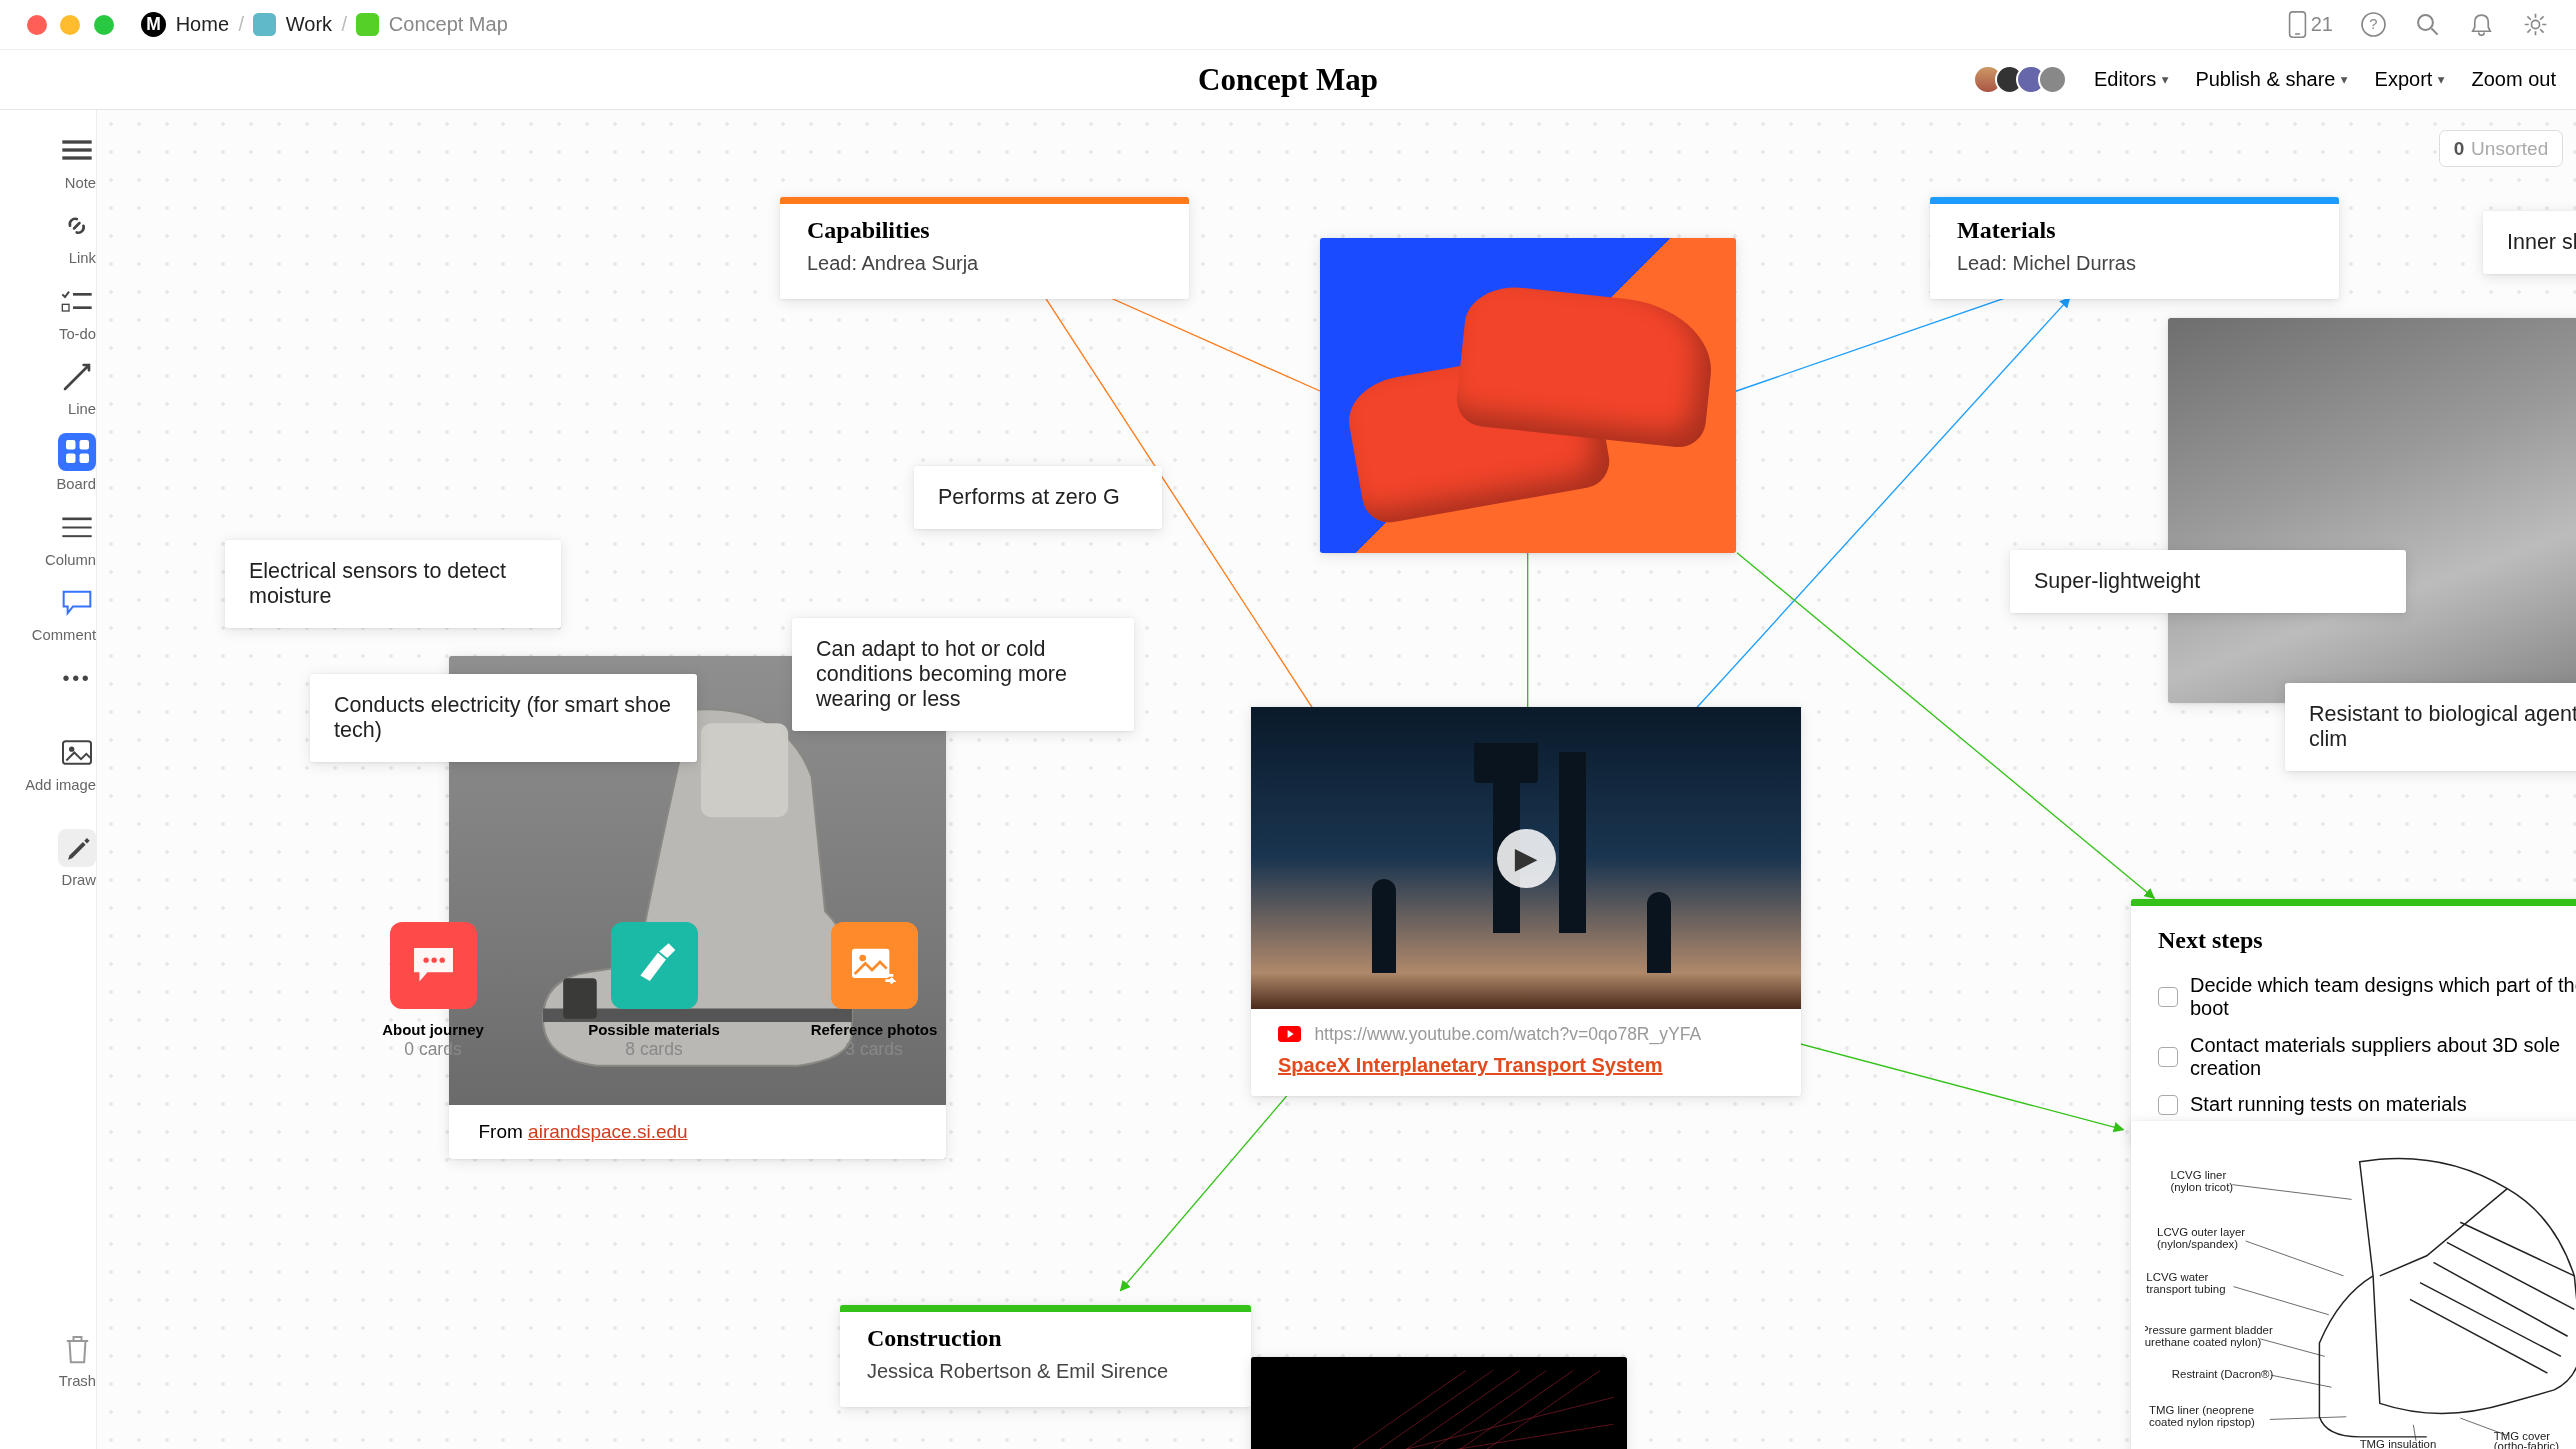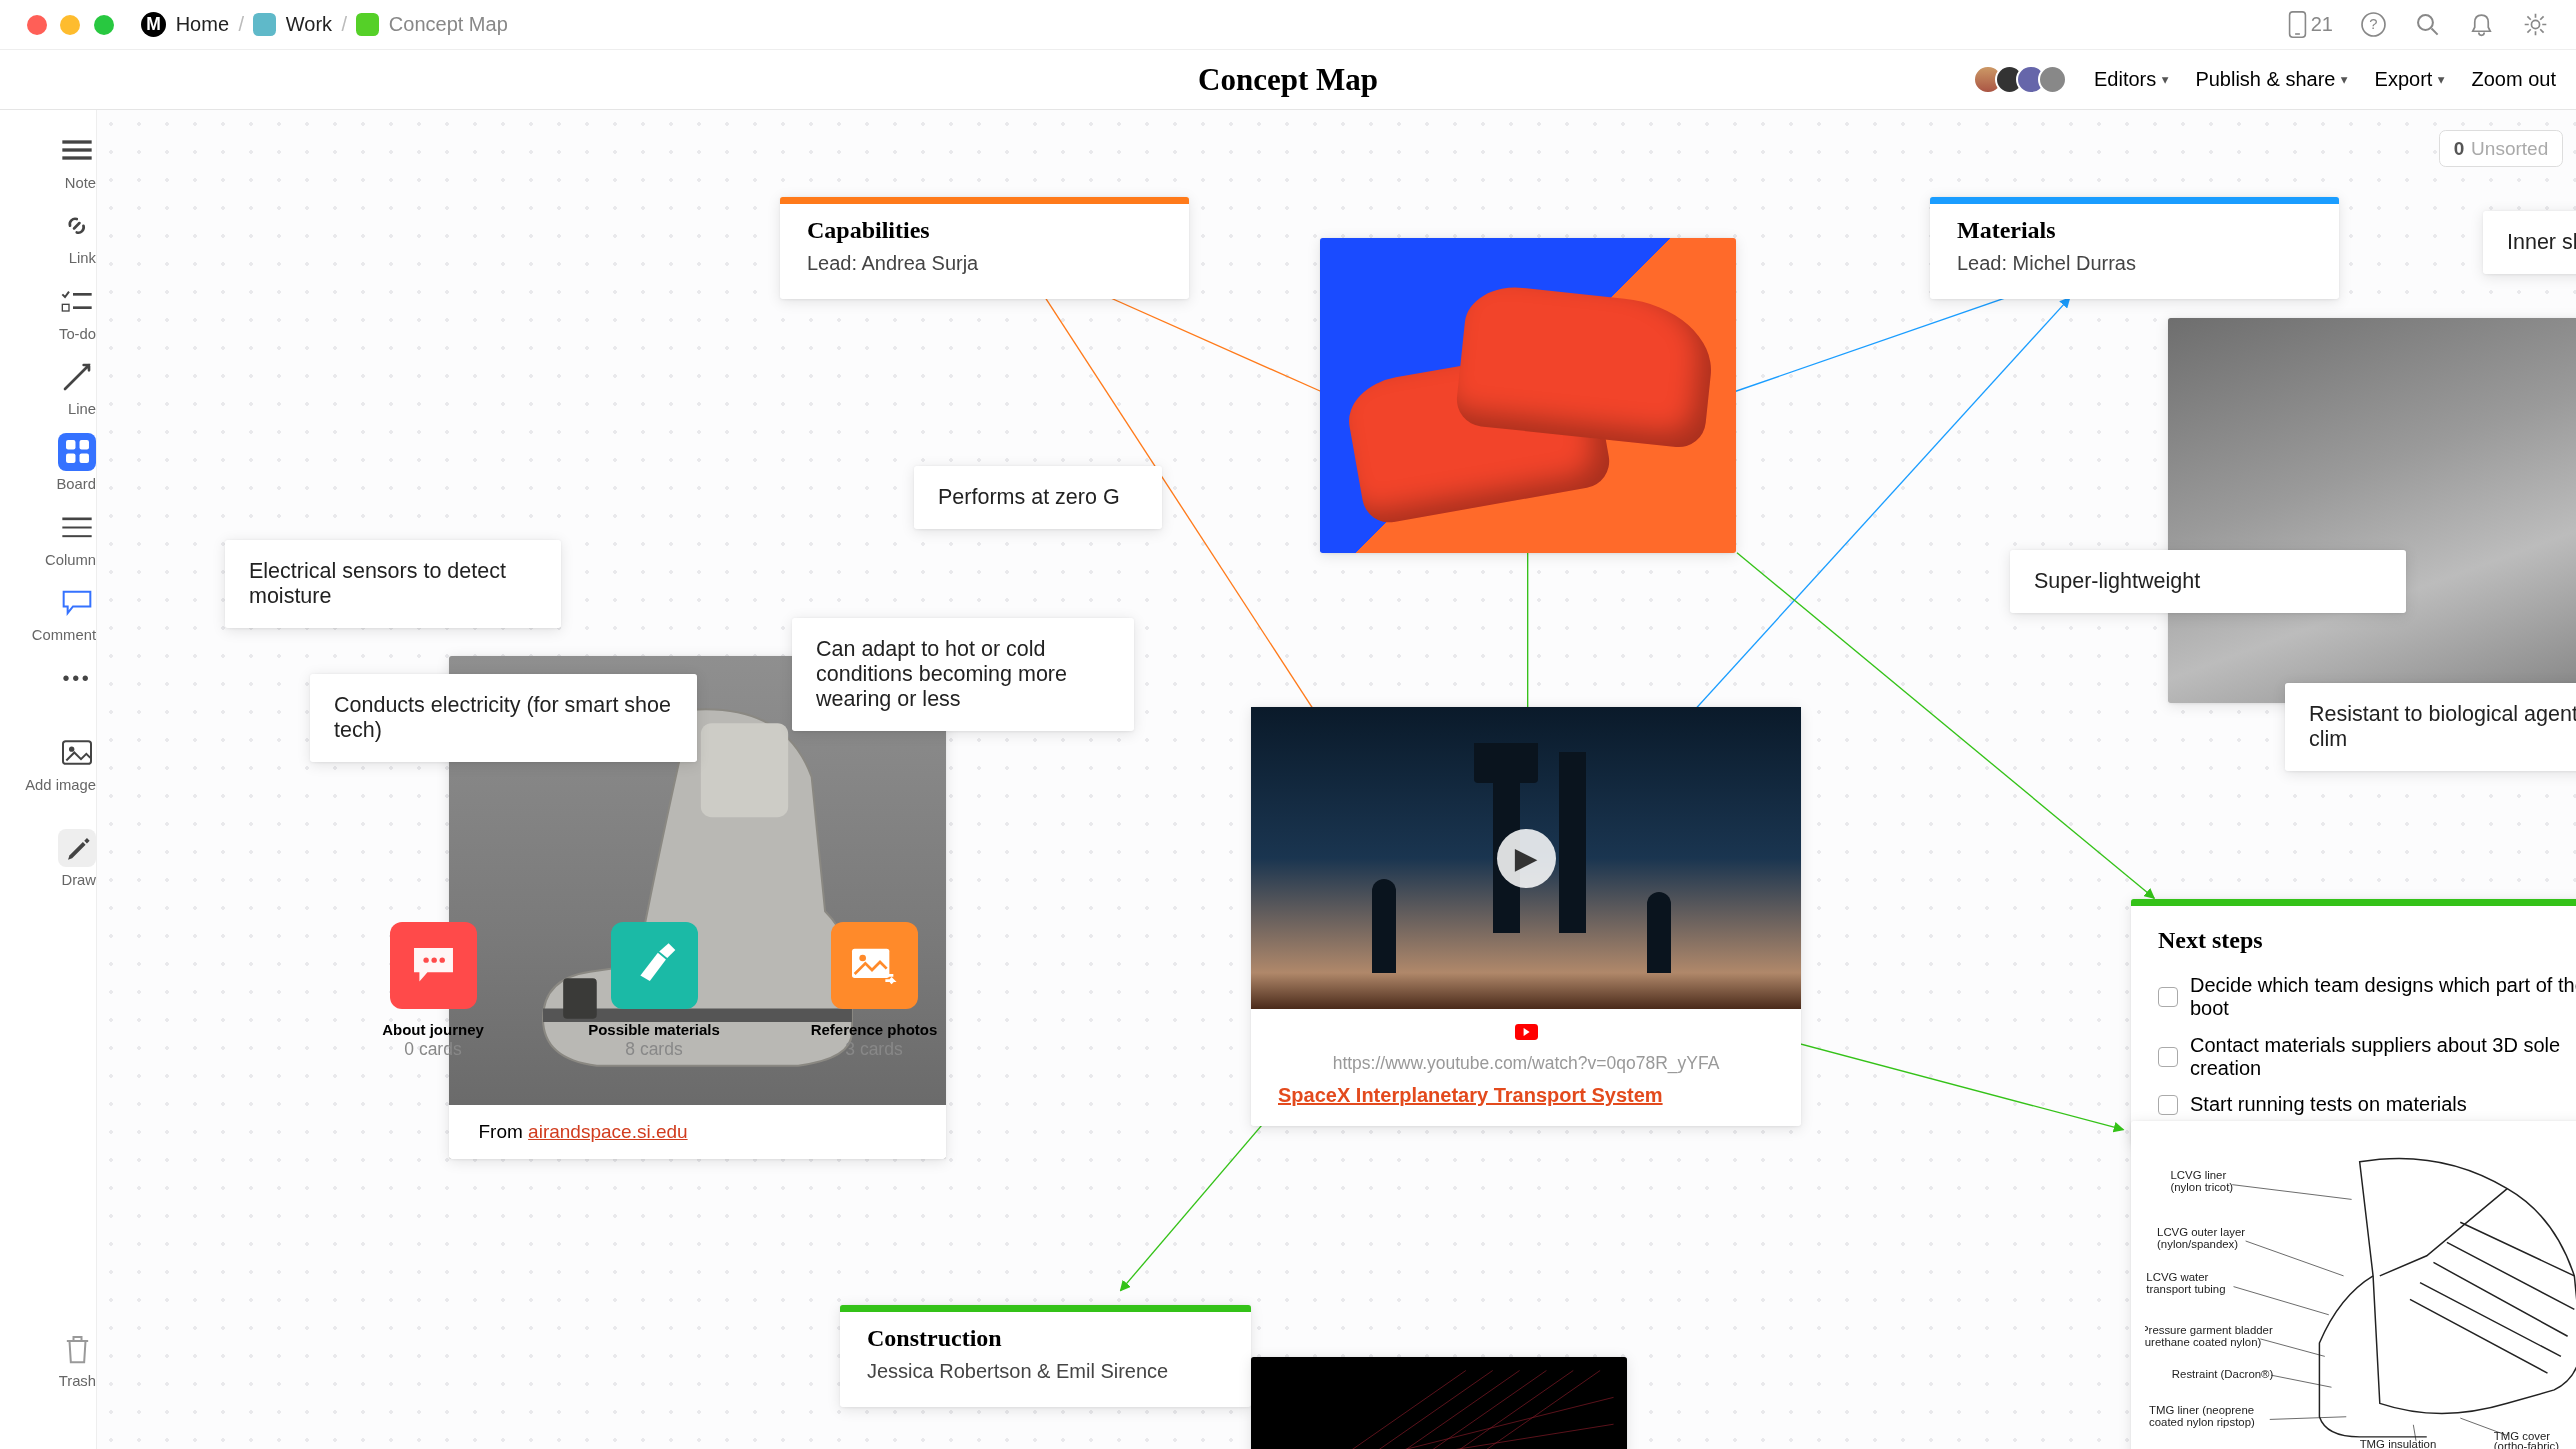--- a/index.html
+++ b/index.html
@@ -72,21 +72,21 @@
 
 .board-tile { position: absolute; display: flex; flex-direction: column; align-items: center; width: 188px; }
 .board-box { width: 87px; height: 87px; border-radius: 12px; display: flex; align-items: center; justify-content: center; font-size: 48px; color: #fff; }
 .board-name { font-size: 15px; font-weight: 600; margin-top: 12px; }
 .board-count { font-size: 17.5px; color: #888; margin-top: 1.3px; }
 
 .video-card { background: #fff; }
 .video-thumb { position: relative; width: 100%; height: 302px; background: linear-gradient(#0a1a2a 0%, #1a3550 50%, #b0886a 88%, #4a2a1a 100%); display:flex; align-items:center; justify-content:center; }
 .play-btn { width: 59px; height: 59px; border-radius: 50%; background: rgba(255,255,255,0.85); display: flex; align-items: center; justify-content: center; font-size: 29.5px; color: #333; position: relative; z-index: 2; }
 .video-meta { padding: 14.8px 27px 19px; }
-.video-url-row { display: flex; align-items: center; gap: 13.4px; font-size: 17.5px; color: #999; flex-direction: column; }
+.video-url-row { display: flex; align-items: center; gap: 13.4px; font-size: 17.5px; color: #999; }
 .yt-badge { width: 23px; height: 16px; background: #ff0000; border-radius: 3.4px; position: relative; }
 .yt-badge::after { content:""; position:absolute; left:50%; top:50%; transform:translate(-40%,-50%); border-left:6.7px solid #fff; border-top:4px solid transparent; border-bottom:4px solid transparent; }
 .video-title { color: #e34a1d; font-weight: 700; font-size: 20px; text-decoration: underline; margin-top: 9.4px; display: block; }
 
 .nextsteps { background: #fff; }
 .ns-bar { height: 6.7px; background: #34c218; border-radius: 2.7px 2.7px 0 0; }
 .ns-body { padding: 21.5px 27px; }
 .ns-title { font-family: Georgia, serif; font-weight: 700; font-size: 24px; margin-bottom: 13.4px; }
 .ns-item { display: flex; align-items: center; gap: 12px; padding: 6.7px 0; font-size: 20px; }
 .ns-check { width: 20px; height: 20px; border: 1.3px solid #aaa; border-radius: 4px; flex-shrink: 0; }

